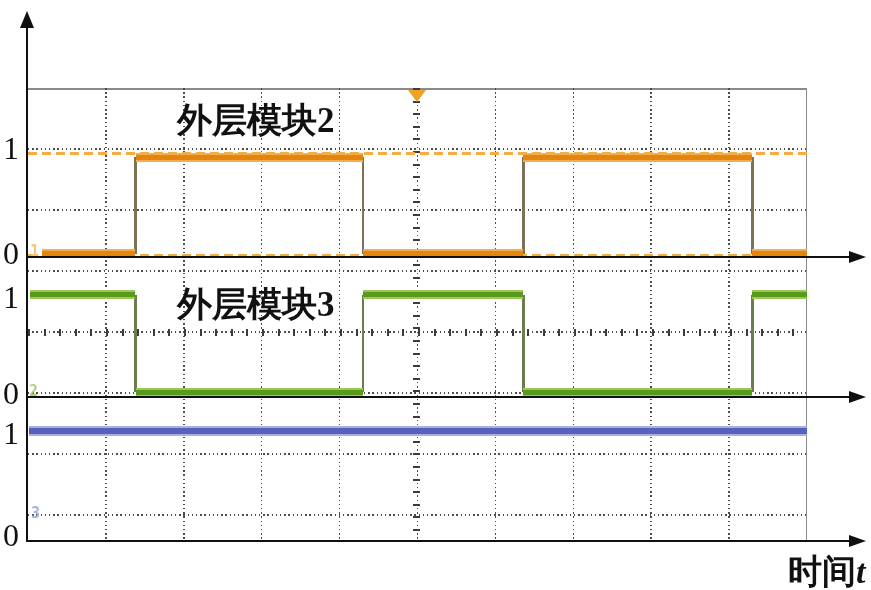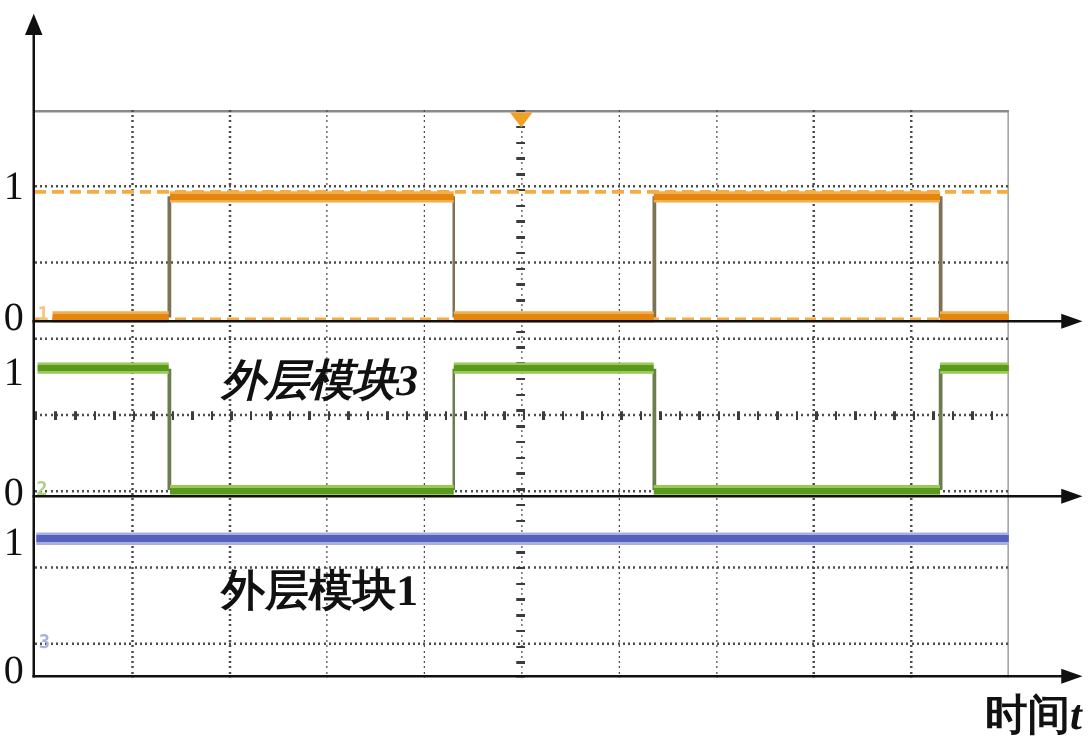--- a/index.html
+++ b/index.html
@@ -36,21 +36,21 @@
   .band.ch1{background:linear-gradient(to bottom,#9DC758 0 2px,#579A1C 2px 7px,#9DC758 7px 9px);}
   .band.ch2{background:linear-gradient(to bottom,#A9AFDF 0 2px,#5561BD 2px 8px,#A9AFDF 8px 10px);}
   .edge{width:2.5px;z-index:3;}
   
   .trigger{left:407.5px;top:90px;width:0;height:0;border-left:9px solid transparent;
     border-right:9px solid transparent;border-top:12px solid #F2A024;z-index:6;}
   
   .title{left:44px;top:34px;font-size:34px;font-weight:700;white-space:nowrap;z-index:7;}
   .mlabel{font-size:35px;font-weight:700;line-height:1;white-space:nowrap;z-index:7;}
   .mlabel-a{left:177px;top:103px;}
-  .mlabel-b{left:177px;top:287px;font-style:italic;}
+  .mlabel-b{left:177px;top:287px;}
   .mlabel-c{left:177px;top:455px;}
   .tick{left:0;width:22px;text-align:center;font-size:32px;line-height:32px;z-index:7;}
   .t-o1{top:132px;} .t-o0{top:237px;}
   .t-g1{top:281px;} .t-g0{top:377px;}
   .t-b1{top:417px;} .t-b0{top:519px;}
   .chmark{font-family:"DejaVu Sans Mono","Liberation Mono",monospace;
     font-size:15px;font-weight:700;line-height:15px;z-index:5;}
   .chmark-1{left:30px;top:244px;color:#F4C478;}
   .chmark-2{left:29px;top:384px;color:#AFD380;}
   .chmark-3{left:31px;top:506px;color:#A8B2E0;}
@@ -116,22 +116,22 @@
       <div class="abs edge" style="left:522.1940000000001px;top:294.5px;height:97.5px;background:#6A7D4D"></div>
       <div class="abs band ch1" style="left:523.4440000000001px;top:387.5px;width:229.02600000000004px;height:9px"></div>
       <div class="abs edge" style="left:751.2200000000001px;top:294.5px;height:97.5px;background:#6A7D4D"></div>
       <div class="abs band ch1" style="left:752.4700000000001px;top:290px;width:54.52999999999995px;height:9px"></div>
       <div class="abs band ch2" style="left:28.779px;top:426px;width:778.2210000000001px;height:10px"></div>
     </div>
 
   <div class="abs trigger"></div>
 
 
+  <div class="abs mlabel mlabel-a">外层模块2</div>
   <div class="abs mlabel mlabel-b">外层模块3</div>
-  <div class="abs mlabel mlabel-c">外层模块1</div>
 
   <div class="abs tick t-o1">1</div>
   <div class="abs tick t-o0">0</div>
   <div class="abs tick t-g1">1</div>
   <div class="abs tick t-g0">0</div>
   <div class="abs tick t-b1">1</div>
   <div class="abs tick t-b0">0</div>
 
   <div class="abs chmark chmark-1">1</div>
   <div class="abs chmark chmark-2">2</div>

